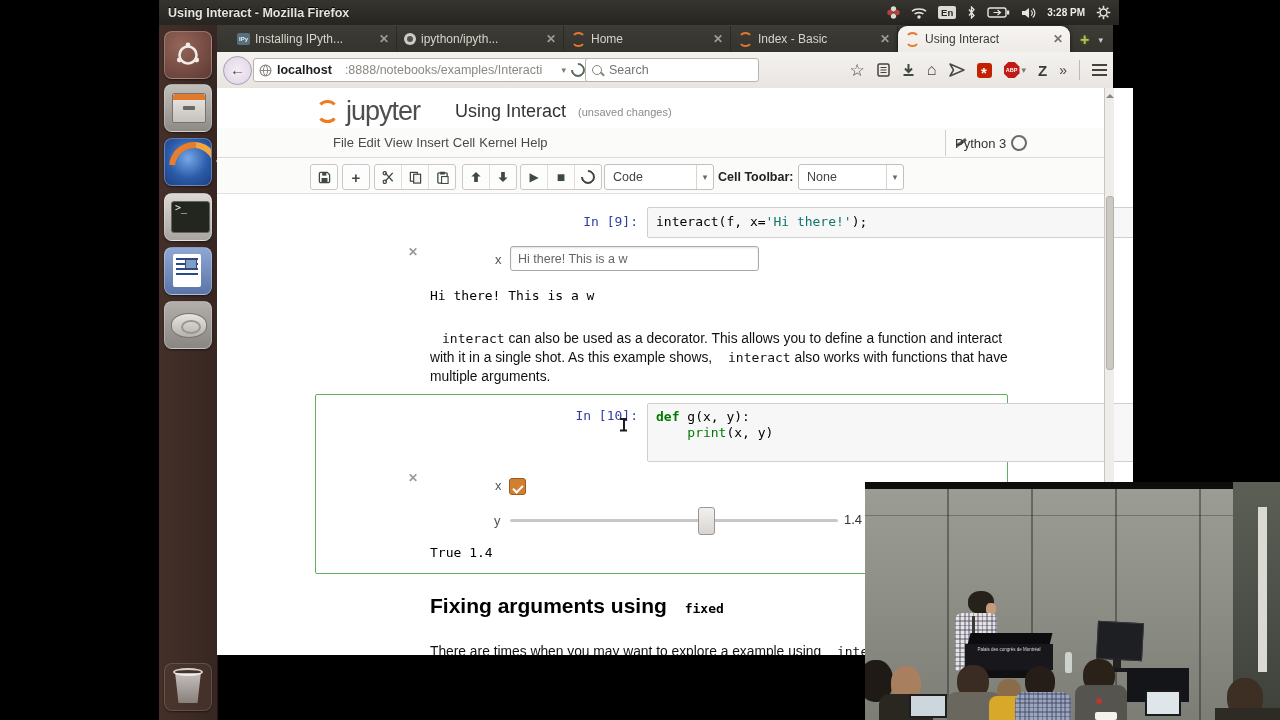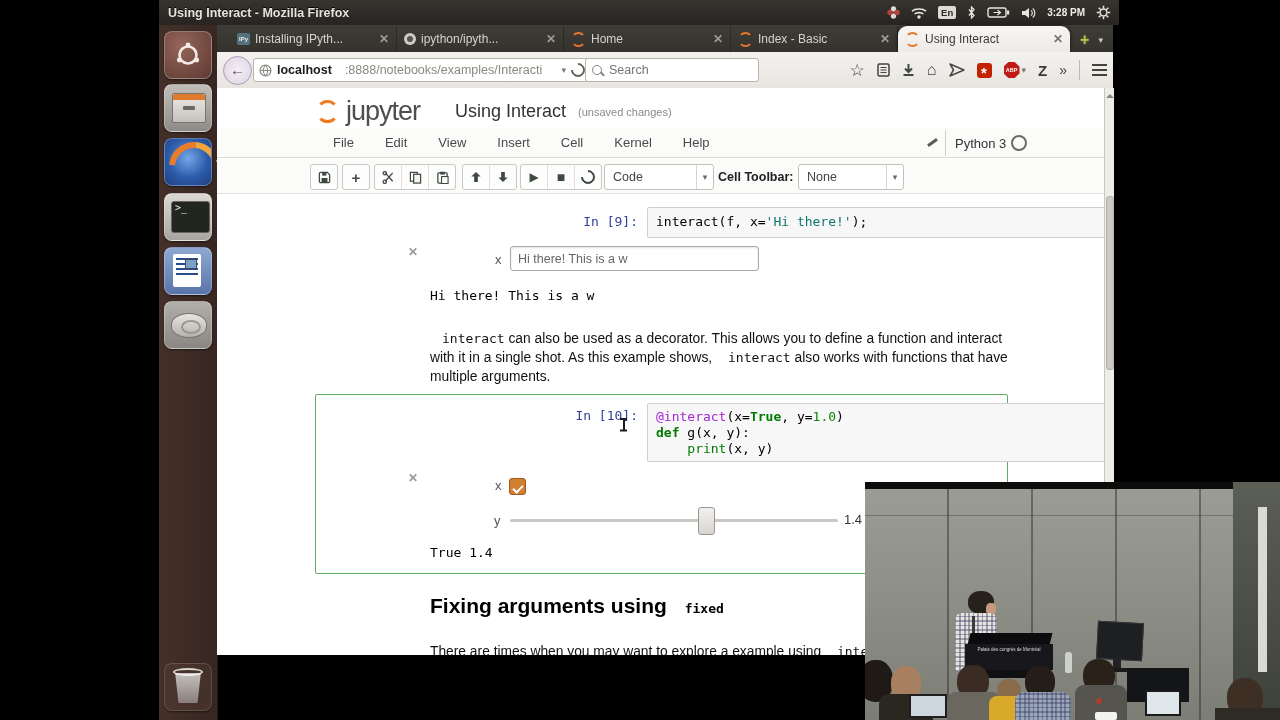--- a/index.html
+++ b/index.html
@@ -58,21 +58,21 @@
   .mag::after{content:"";position:absolute;left:7px;top:7px;width:5px;height:1.6px;background:#8a8680;transform:rotate(45deg);}
   .navicons{position:absolute;right:6px;top:0;height:36px;display:flex;align-items:center;gap:12px;}
   .nav-glyph{font-size:16px;color:#45423c;}
   .abp{width:16px;height:16px;background:#c01b17;color:#fff;font-size:5.5px;font-weight:bold;text-align:center;
        line-height:16px;clip-path:polygon(30% 0,70% 0,100% 30%,100% 70%,70% 100%,30% 100%,0 70%,0 30%);}
   .redext{width:15px;height:15px;background:#c32200;border-radius:3px;color:#fff;font-weight:bold;
           font-size:15px;text-align:center;line-height:19px;}
   .burger{display:flex;flex-direction:column;gap:2.5px;}
   .burger i{width:15px;height:2.4px;background:#45423c;}
   
-  #content{left:217px;top:88px;width:887px;height:567px;background:#fff;overflow:hidden;}
+  #content{left:217px;top:88px;width:887px;height:567px;background:#fff;overflow:hidden;padding-left:29px;}
   #nbscroll{left:1104px;top:88px;width:9px;height:632px;background:#efede9;border-left:1px solid #c9c5c0;}
   #nbthumb{position:absolute;left:1px;top:108px;width:6px;height:172px;background:#ccc8c2;border-radius:3px;border:1px solid #b3afa9;}
   .jup-logo-c{width:17px;height:17px;border-radius:50%;border:3.5px solid #ef7c23;
               border-left-color:transparent;border-right-color:transparent;}
   .brand{font-size:27px;color:#4e4e4e;letter-spacing:-1px;}
   .nbtitle{font-size:18px;color:#333;}
   .nbstatus{font-size:11px;color:#8a8a8a;}
   .menuitem{font-size:13px;color:#4a4a4a;padding:0 2px;}
   .btn-group{position:absolute;display:flex;border:1px solid #ccc9c4;border-radius:3px;background:#fdfdfd;height:24px;}
   .tbtn{width:26px;display:flex;align-items:center;justify-content:center;border-right:1px solid #e2dfda;}
@@ -275,21 +275,21 @@
 
     
     <div class="a" style="left:99px;top:8px;display:flex;align-items:center;gap:7px;">
       <span class="jup-logo-c"></span>
       <span class="brand">jupyter</span>
     </div>
     <span class="a nbtitle" style="left:238px;top:13px;">Using Interact</span>
     <span class="a nbstatus" style="left:361px;top:18px;">(unsaved changes)</span>
 
     
-    <div class="a" style="left:0;top:40px;width:887px;height:30px;background:#fbfbfa;border-bottom:1px solid #dddad6;display:flex;align-items:center;gap:27px;padding-left:114px;box-sizing:border-box;">
+    <div class="a" style="left:0;top:40px;width:887px;height:30px;background:#fbfbfa;border-bottom:1px solid #dddad6;display:flex;align-items:center;padding-left:114px;box-sizing:border-box;">
       <span class="menuitem">File</span>
       <span class="menuitem">Edit</span>
       <span class="menuitem">View</span>
       <span class="menuitem">Insert</span>
       <span class="menuitem">Cell</span>
       <span class="menuitem">Kernel</span>
       <span class="menuitem">Help</span>
     </div>
     <span class="a pencil" style="left:708px;top:48px;"></span>
     <span class="a" style="left:728px;top:42px;width:1px;height:26px;background:#d2cfca;"></span>
@@ -385,21 +385,20 @@
       <div class="mdline"><span class="tok-code">interact</span><span class="tok-txt"> can also be used as a decorator. This allows you to define a function and interact</span></div>
       <div class="mdline"><span class="tok-txt">with it in a single shot. As this example shows, </span><span class="tok-code">interact</span><span class="tok-txt"> also works with functions that have</span></div>
       <div class="mdline"><span class="tok-txt">multiple arguments.</span></div>
     </div>
 
     
     <div class="a" style="left:98px;top:306px;width:691px;height:178px;border:1px solid #5eb15e;border-radius:2px;"></div>
     <span class="prompt mono" style="top:320px;">In [10]:</span>
     <div class="codebox" style="top:315px;height:57px;">
       <div style="padding:5px 0 0 8px;">
-        <div class="codeline mono"><span class="tok-dec">@interact</span><span class="tok-p">(x=</span><span class="tok-kw">True</span><span class="tok-p">, y=</span><span class="tok-num">1.0</span><span class="tok-p">)</span></div>
         <div class="codeline mono"><span class="tok-kw">def</span><span class="tok-p"> g(x, y):</span></div>
         <div class="codeline mono"><span class="tok-p">    </span><span class="tok-bi">print</span><span class="tok-p">(x, y)</span></div>
       </div>
     </div>
     <span class="wclose" style="left:191px;top:383px;">✕</span>
     <span class="wlabel" style="left:278px;top:390px;">x</span>
     <span class="a" style="left:292px;top:390px;width:15px;height:15px;background:#d2802f;border:1px solid #9c5a20;border-radius:3px;display:flex;align-items:center;justify-content:center;">
         <span class="check"></span>
       </span>
     <span class="wlabel" style="left:277px;top:425px;">y</span>

